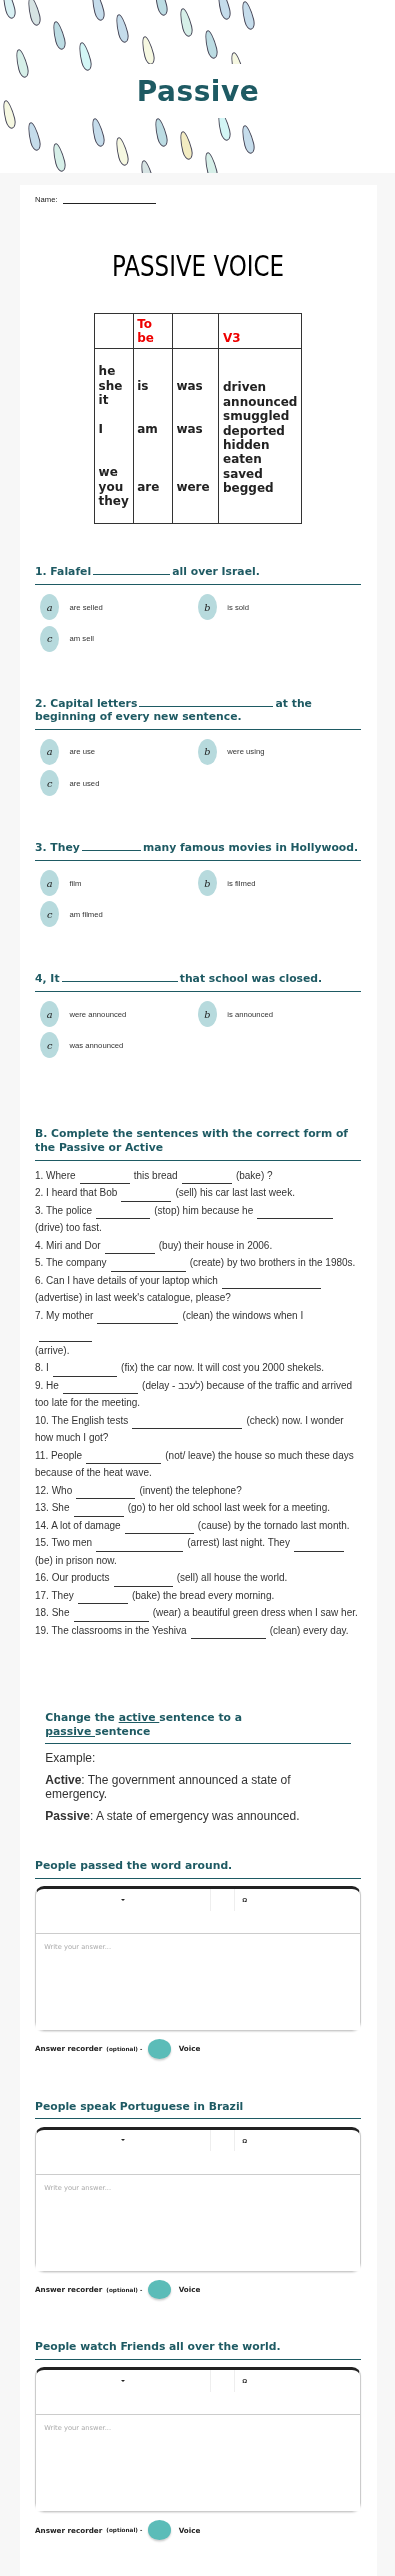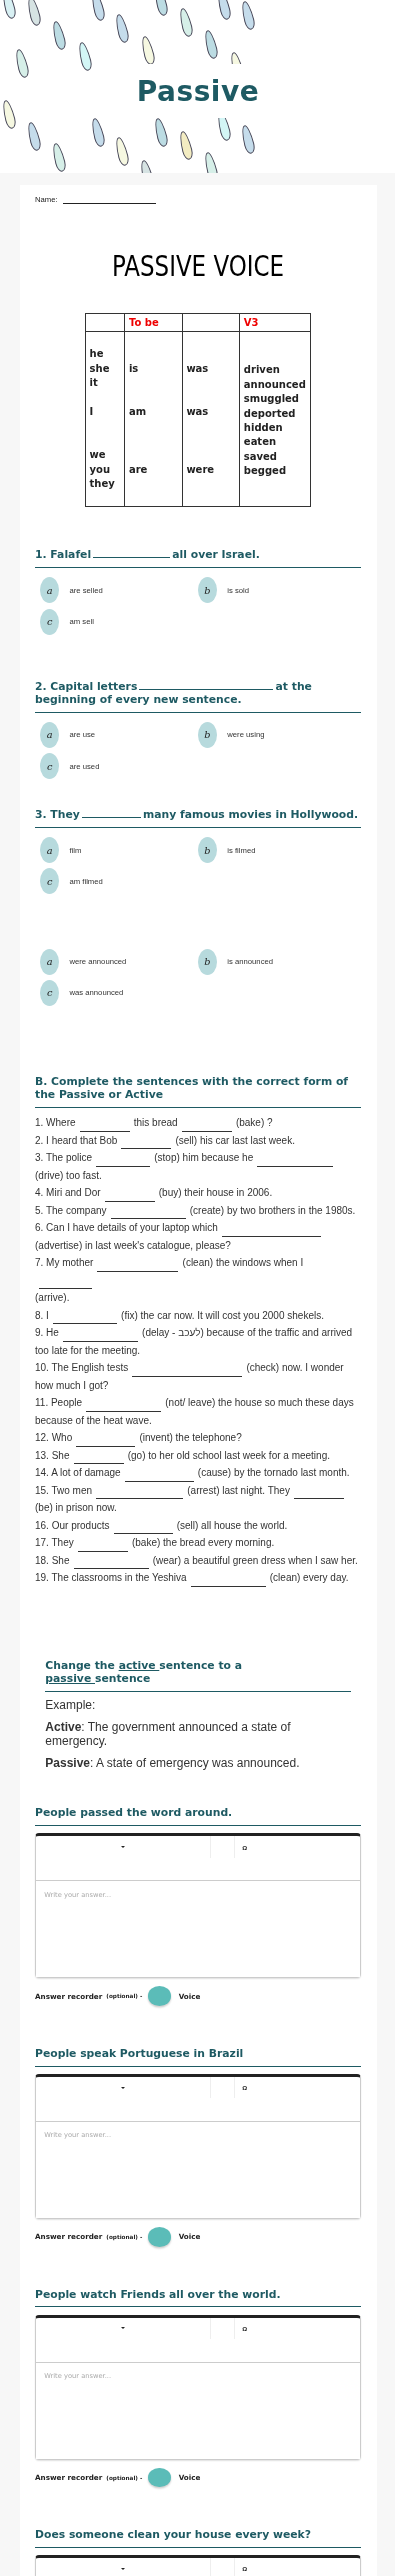--- a/index.html
+++ b/index.html
@@ -8,21 +8,21 @@
   .drop { position: absolute; width: 9.8px; height: 29px; border: 0.5px solid #445; border-radius: 50% 50% 50% 50% / 68% 68% 32% 32%; transform: rotate(-14deg); }
   .banner-title-box { position: absolute; left: 101px; top: 64px; width: 194px; height: 54px; background: #fff; display: flex; align-items: center; justify-content: center; }
   .banner-title { font-family: "DejaVu Sans", sans-serif; font-weight: bold; font-size: 28px; color: #1e5a63; letter-spacing: 0.5px; }
   .card { width: 357px; margin: 12.4px auto 16.5px; background: #fff; padding: 0 15.5px 15.5px; position: relative; margin-top: 12.4px; }
   .name-row { display: flex; align-items: flex-end; gap: 5.2px; padding-top: 5.2px; height: 18.5px; font-size: 7.7px; color: #222; }
   .name-line { width: 93px; border-bottom: 0.8px solid #222; height: 9.3px; }
   .h-sec { font-family: "DejaVu Sans", sans-serif; font-weight: bold; color: #1e5a63; font-size: 10.8px; line-height: 1.25; padding-bottom: 5.2px; border-bottom: 0.8px solid #1e5a63; }
   .h-center { text-align: center; font-size: 9.3px; }
   .pv-img { text-align: center; padding: 9.3px 0 0; }
   .pv-title { font-family: "DejaVu Sans", sans-serif; font-size: 28px; letter-spacing: 0; color: #000; font-weight: normal; transform: scaleX(0.82); display: inline-block; }
-  table.pv { margin: 30px auto 0; border-collapse: collapse; width: 226px; font-family: "DejaVu Sans", sans-serif; font-weight: bold; font-size: 10px; }
+  table.pv { margin: 30px auto 0; border-collapse: collapse; width: 208px; font-family: "DejaVu Sans", sans-serif; font-weight: bold; font-size: 12px; }
   table.pv td { border: 0.8px solid #333; vertical-align: top; padding: 3.1px 3.6px; }
   table.pv .hdr td { height: 17.5px; color: #e00; }
   table.pv .body td { height: 175px; vertical-align: middle; }
   .stack span { display: block; line-height: 14.4px; }
   .spacer-28 { height: 14.4px; }
   .q-block { margin-top: 45px; }
   .q-block:first-of-type { margin-top: 41px; }
   .blank { display: inline-block; border-bottom: 1.5px solid #1e5a63; vertical-align: baseline; height: 0.5px; margin: 0 2.1px; }
   .opts { display: grid; grid-template-columns: 1fr 1fr; row-gap: 5.2px; padding: 9.3px 5.2px 0; }
   .opt { display: flex; align-items: center; gap: 10.3px; cursor: pointer; }
@@ -31,21 +31,21 @@
   .b-list { padding-top: 6.2px; font-size: 10px; color: #333; }
   .b-item { line-height: 17.5px; }
   .gap { display: inline-block; border-bottom: 0.6px solid #333; height: 9.3px; vertical-align: bottom; margin: 0 4.1px; }
   .change { margin: 72px 10.3px 0; }
   .change .h-sec { font-size: 10.8px; }
   .u { text-decoration: underline; }
   .ex { font-size: 12px; color: #333; padding-top: 6.2px; }
   .ex p { margin-bottom: 8.2px; }
   .open-q { margin-top: 41px; }
   .open-q.first { margin-top: 36px; }
-  .editor { margin-top: 7.2px; border: 0.5px solid #ccc; border-top: 3.1px solid #222; border-radius: 4px; box-shadow: 0 1px 1.5px rgba(0,0,0,0.12); }
+  .editor { margin-top: 7.2px; border: 0.5px solid #ccc; border-top: 3.1px solid #222; border-radius: 9px; box-shadow: 0 1px 1.5px rgba(0,0,0,0.12); }
   .toolbar { height: 45px; border-bottom: 0.8px solid #ccc; display: flex; align-items: flex-start; }
   .tb-left { width: 175px; height: 21.6px; display: flex; align-items: center; justify-content: center; border-right: 0.5px solid #eee; }
   .tb-mid { width: 24px; height: 21.6px; border-right: 0.5px solid #eee; }
   .tb-right { padding-left: 7.2px; height: 21.6px; display: flex; align-items: center; font-size: 6.2px; font-weight: bold; }
   .caret { width: 0; height: 0; border-left: 2.1px solid transparent; border-right: 2.1px solid transparent; border-top: 2.6px solid #222; }
   .answer { display: block; width: 100%; height: 96px; border: none; resize: none; padding: 9.3px 8.2px; font-family: "DejaVu Sans", sans-serif; font-size: 6.7px; color: #999; outline: none; }
   .answer::placeholder { color: #aaa; }
   .recorder { display: flex; align-items: center; gap: 4.1px; padding-top: 8.2px; font-family: "DejaVu Sans", sans-serif; font-weight: bold; font-size: 7.2px; color: #222; }
   .recorder small { font-size: 5.7px; }
   .rec-btn { width: 23px; height: 19.6px; border-radius: 50%; background: #5bbcb8; box-shadow: 0 1.5px 2.1px rgba(0,0,0,0.2); margin: 0 3.1px 0 2.1px; cursor: pointer; }
@@ -188,38 +188,39 @@
           <div class="opt">
             <span class="opt-badge">b</span>
             <span class="opt-text">were using</span>
           </div>
           <div class="opt">
             <span class="opt-badge">c</span>
             <span class="opt-text">are used</span>
           </div>
         </div>
       </div>
-      <div class="q-block" style="margin-top: 29px;">
+      <div class="q-block" style="margin-top: 45px;">
         <div class="h-sec"><span>3. They</span><span class="blank" style="width:59px"></span><span>many famous movies in Hollywood.</span></div>
         <div class="opts">
           <div class="opt">
             <span class="opt-badge">a</span>
             <span class="opt-text">film</span>
           </div>
           <div class="opt">
             <span class="opt-badge">b</span>
             <span class="opt-text">is filmed</span>
           </div>
           <div class="opt">
             <span class="opt-badge">c</span>
             <span class="opt-text">am filmed</span>
           </div>
         </div>
       </div>
       <div class="q-block" style="margin-top: 45px;">
+        <div class="h-sec"><span>4, It</span><span class="blank" style="width:116px"></span><span>that school was closed.</span></div>
         <div class="opts">
           <div class="opt">
             <span class="opt-badge">a</span>
             <span class="opt-text">were announced</span>
           </div>
           <div class="opt">
             <span class="opt-badge">b</span>
             <span class="opt-text">is announced</span>
           </div>
           <div class="opt">

